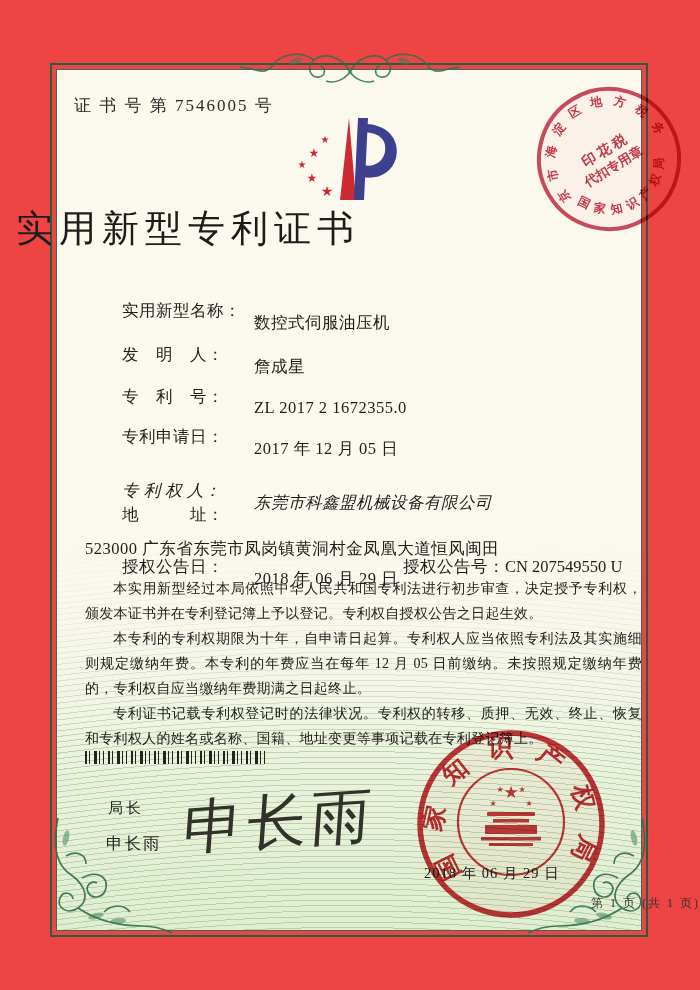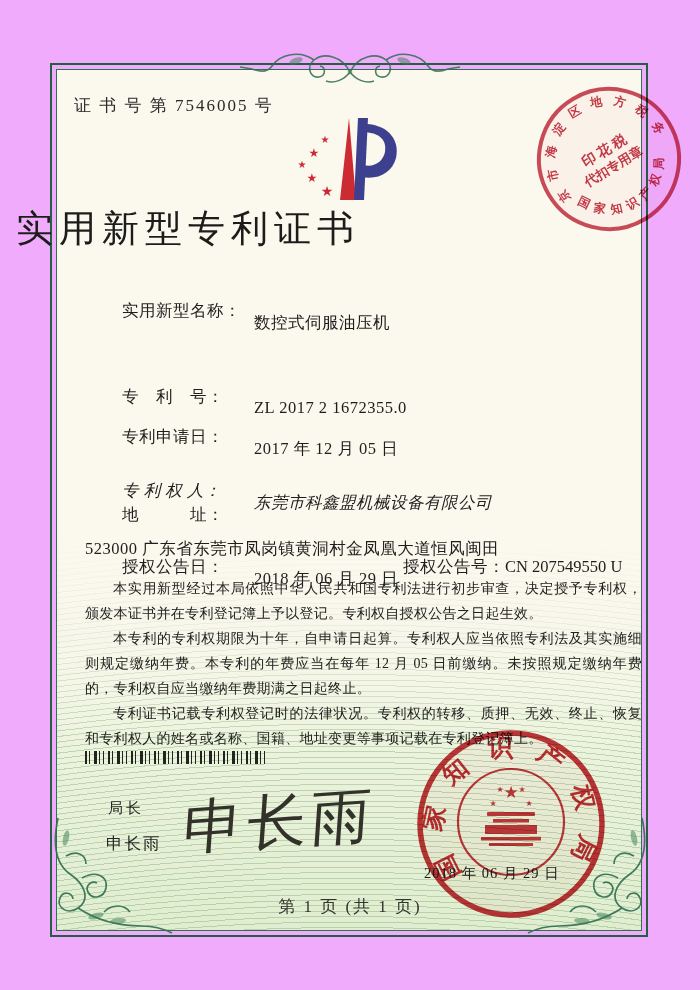--- a/index.html
+++ b/index.html
@@ -1,20 +1,20 @@
 <!DOCTYPE html>
 <html><head>
 <meta charset="utf-8">
 <style>
   * { margin:0; padding:0; box-sizing:border-box; }
   html,body { background:#e8e8e4; }
   body { font-family:"Liberation Serif","DejaVu Serif",serif; }
   .page {
     position:relative; width:700px; height:990px; margin:0 auto;
-    background:#f0abfc; overflow:hidden;
+    background:#ef4444; overflow:hidden;
     box-shadow:0 0 4px rgba(0,0,0,.2);
   }
   
   .frame-outer {
     position:absolute; left:50px; top:63px; width:598px; height:874px;
     border:2.5px solid #24604402; border:2.5px solid #245f44; z-index:1;
   }
   .frame-inner {
     position:absolute; left:56px; top:69px; width:586px; height:862px;
     border:1px solid #2f7152; z-index:1;
@@ -77,22 +77,22 @@
   .sig-title { position:absolute; left:108px; top:799px; font-size:15px; letter-spacing:3px; color:#242422; z-index:2; }
   .sig-name  { position:absolute; left:106px; top:833px; font-size:16.5px; letter-spacing:2px; color:#242422; z-index:2; }
   .autograph { position:absolute; left:186px; top:774px; z-index:2; }
   .seal { position:absolute; left:413px; top:726px; z-index:3; mix-blend-mode:multiply; }
   .seal-date {
     position:absolute; left:424px; top:864px; z-index:4; white-space:nowrap;
     font-size:14.5px; letter-spacing:1px; color:#181816;
   }
   .tax-stamp { position:absolute; left:534px; top:84px; z-index:3; transform:rotate(-31deg); mix-blend-mode:multiply; }
   .footer {
-    position:absolute; left:0; top:895px; width:100%; text-align:center; z-index:2;
-    font-size:17px; letter-spacing:2px; color:#33332f;
+    position:absolute; left:0; top:895px; width:100%; text-align:right; z-index:2;
+    font-size:12px; letter-spacing:2px; color:#33332f;
   }
 </style>
 </head>
 <body>
 
 <div class="page">
 
   <div class="paper-inner"></div>
   <div class="guilloche"></div>
   <div class="frame-outer"></div>
@@ -157,20 +157,23 @@
     <g fill="#3d3f8f">
       <polygon points="66,8 76,8 72,90 62,90"></polygon>
       <path d="M74,14 C98,15 108,32 104,48 C100,63 86,70 70,67 L71,55 C83,58 91,51 93,42 C95,30 88,23 72,22 Z"></path>
     </g>
   </svg>
 
   <div class="title">实用新型专利证书</div>
 
   <div class="field-row row-name">
     <span class="lbl">实用新型名称：</span><span class="val">数控式伺服油压机</span>
+  </div>
+  <div class="field-row row-inventor">
+    <span class="lbl">发　明　人：</span><span class="val">詹成星</span>
   </div>
   <div class="field-row row-patentno">
     <span class="lbl">专　利　号：</span><span class="val">ZL 2017 2 1672355.0</span>
   </div>
   <div class="field-row row-filing">
     <span class="lbl">专利申请日：</span><span class="val">2017 年 12 月 05 日</span>
   </div>
   <div class="field-row row-patentee">
     <span class="lbl">专 利 权 人：</span><span class="val">东莞市科鑫盟机械设备有限公司</span>
   </div>

